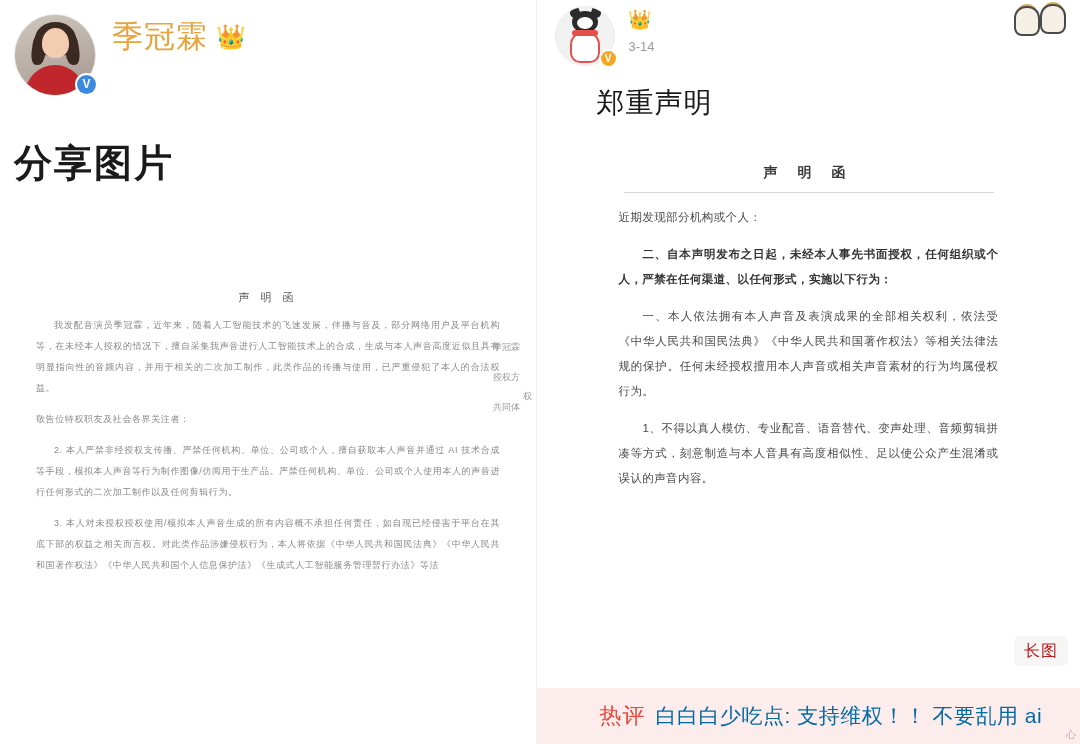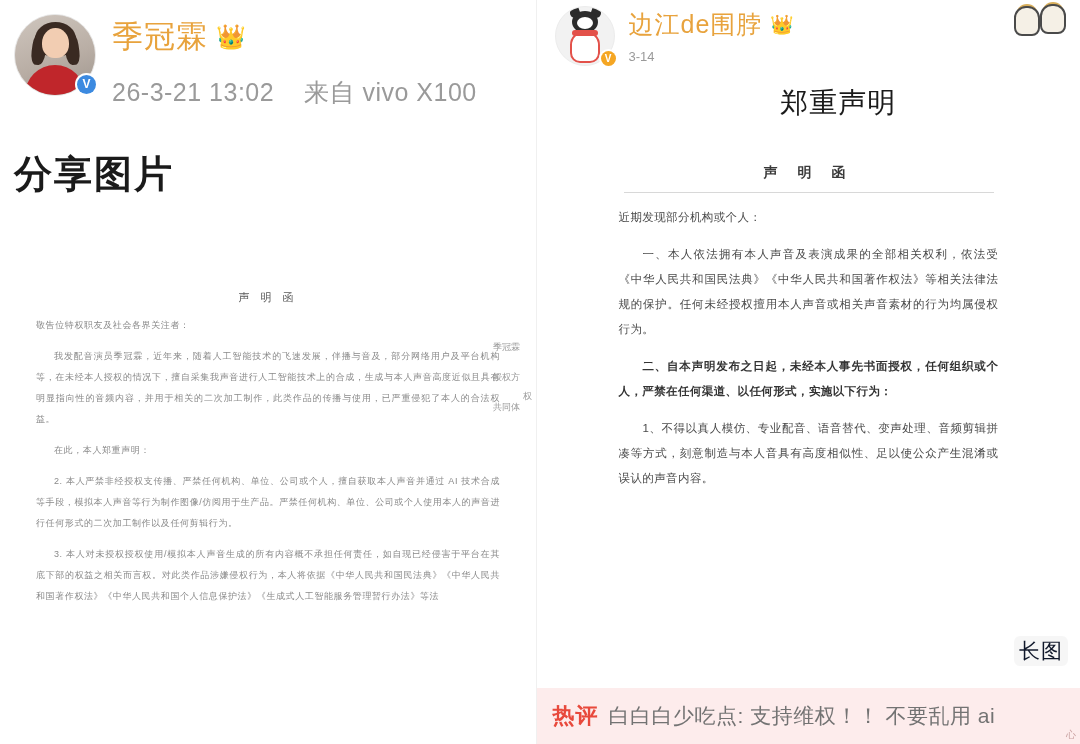--- a/index.html
+++ b/index.html
@@ -336,21 +336,20 @@
   .date-r {
     margin-top: 8px;
     font-size: 13px;
     color: #9a9a9a;
   }
   .right-title {
     margin: 16px 0 0 60px;
     font-size: 28px;
     color: #1a1a1a;
     letter-spacing: 1px;
-    text-align: center;
   }
 
   
   .sticker {
     position: absolute;
     right: 6px;
     top: 0px;
     width: 64px;
     height: 40px;
   }
@@ -412,22 +411,22 @@
 
   
   .long-badge {
     position: absolute;
     right: 12px;
     bottom: 78px;
     width: 54px;
     height: 30px;
     border-radius: 6px;
     background: rgba(245,245,245,0.92);
-    color: #0f172a;
-    font-size: 21px;
+    color: #b91c1c;
+    font-size: 16px;
     letter-spacing: 1px;
     display: flex;
     align-items: center;
     justify-content: center;
     text-align: center;
   }
 
   
   .hot-comment {
     position: absolute;
@@ -437,27 +436,28 @@
     height: 56px;
     background: #fdecec;
     display: flex;
     align-items: center;
     padding-left: 16px;
     box-sizing: border-box;
   }
   .hot-tag {
     font-size: 22px;
     color: #e8493c;
-    font-weight: bold;
+    font-weight: normal;
     letter-spacing: 1px;
     margin-right: 10px;
+    margin-left: 47px;
   }
   .hot-text {
     font-size: 21px;
-    color: #737373;
+    color: #0369a1;
     letter-spacing: 0.5px;
   }
   .corner-mark {
     position: absolute;
     right: 4px;
     bottom: 2px;
     font-size: 10px;
     color: #c9a0a0;
   }
 </style>
@@ -481,35 +481,29 @@
         <div class="verify-badge blue">
             <i>V</i>
           </div>
       </div>
 
       <div class="left-headtext">
         <div class="nickname-row">
           <span class="nickname">季冠霖</span>
           <span class="crown">👑</span>
         </div>
-        <div class="meta-row">
-          <span>26-3-21 13:02</span>
-          &nbsp;&nbsp;
-          <span>来自 vivo X100</span>
-        </div>
       </div>
     </div>
 
     <div class="left-title">分享图片</div>
 
     <div class="doc-left">
       <div class="doc-title">声 明 函</div>
+      <div class="doc-p indent">我发配音演员季冠霖，近年来，随着人工智能技术的飞速发展，伴播与音及，部分网络用户及平台机构等，在未经本人授权的情况下，擅自采集我声音进行人工智能技术上的合成，生成与本人声音高度近似且具有明显指向性的音频内容，并用于相关的二次加工制作，此类作品的传播与使用，已严重侵犯了本人的合法权益。</div>
       <div class="doc-p">敬告位特权职友及社会各界关注者：</div>
-      <div class="doc-p indent">我发配音演员季冠霖，近年来，随着人工智能技术的飞速发展，伴播与音及，部分网络用户及平台机构等，在未经本人授权的情况下，擅自采集我声音进行人工智能技术上的合成，生成与本人声音高度近似且具有明显指向性的音频内容，并用于相关的二次加工制作，此类作品的传播与使用，已严重侵犯了本人的合法权益。</div>
-      <div class="doc-p indent">在此，本人郑重声明：</div>
       <div class="doc-p indent">2. 本人严禁非经授权支传播、严禁任何机构、单位、公司或个人，擅自获取本人声音并通过 AI 技术合成等手段，模拟本人声音等行为制作图像/仿阅用于生产品。严禁任何机构、单位、公司或个人使用本人的声音进行任何形式的二次加工制作以及任何剪辑行为。</div>
       <div class="doc-p indent">3. 本人对未授权授权使用/模拟本人声音生成的所有内容概不承担任何责任，如自现已经侵害于平台在其底下部的权益之相关而言权。对此类作品涉嫌侵权行为，本人将依据《中华人民共和国民法典》《中华人民共和国著作权法》《中华人民共和国个人信息保护法》《生成式人工智能服务管理暂行办法》等法</div>
       <div class="side-col">
         <div>季冠霖</div>
         <div>授权方</div>
         <div>共同体</div>
       </div>
       <div class="side-col2">权</div>
     </div>
   </div>
@@ -532,35 +526,34 @@
           <div class="cat-face"></div>
           <div class="cat-body"></div>
           <div class="scarf"></div>
         </div>
         <div class="verify-badge-r">
             <i>V</i>
           </div>
       </div>
       <div class="right-headtext">
         <div class="nickname-r">
-          <span>边江de围脖</span>
           <span class="crown-r">👑</span>
         </div>
         <div class="date-r">3-14</div>
       </div>
     </div>
 
     <div class="right-title">郑重声明</div>
 
     <div class="doc-right">
       <div class="dr-title">声 明 函</div>
       <div class="dr-rule"></div>
       <div class="dr-p">近期发现部分机构或个人：</div>
+      <div class="dr-p indent bold">二、自本声明发布之日起，未经本人事先书面授权，任何组织或个人，严禁在任何渠道、以任何形式，实施以下行为：</div>
       <div class="dr-p indent">一、本人依法拥有本人声音及表演成果的全部相关权利，依法受《中华人民共和国民法典》《中华人民共和国著作权法》等相关法律法规的保护。任何未经授权擅用本人声音或相关声音素材的行为均属侵权行为。</div>
-      <div class="dr-p indent bold">二、自本声明发布之日起，未经本人事先书面授权，任何组织或个人，严禁在任何渠道、以任何形式，实施以下行为：</div>
       <div class="dr-p indent">1、不得以真人模仿、专业配音、语音替代、变声处理、音频剪辑拼凑等方式，刻意制造与本人音具有高度相似性、足以使公众产生混淆或误认的声音内容。</div>
 
     </div>
 
     <div class="long-badge">长图</div>
 
     <div class="hot-comment">
       <span class="hot-tag">热评</span>
       <span class="hot-text">白白白少吃点: 支持维权！！ 不要乱用 ai</span>
     </div>

